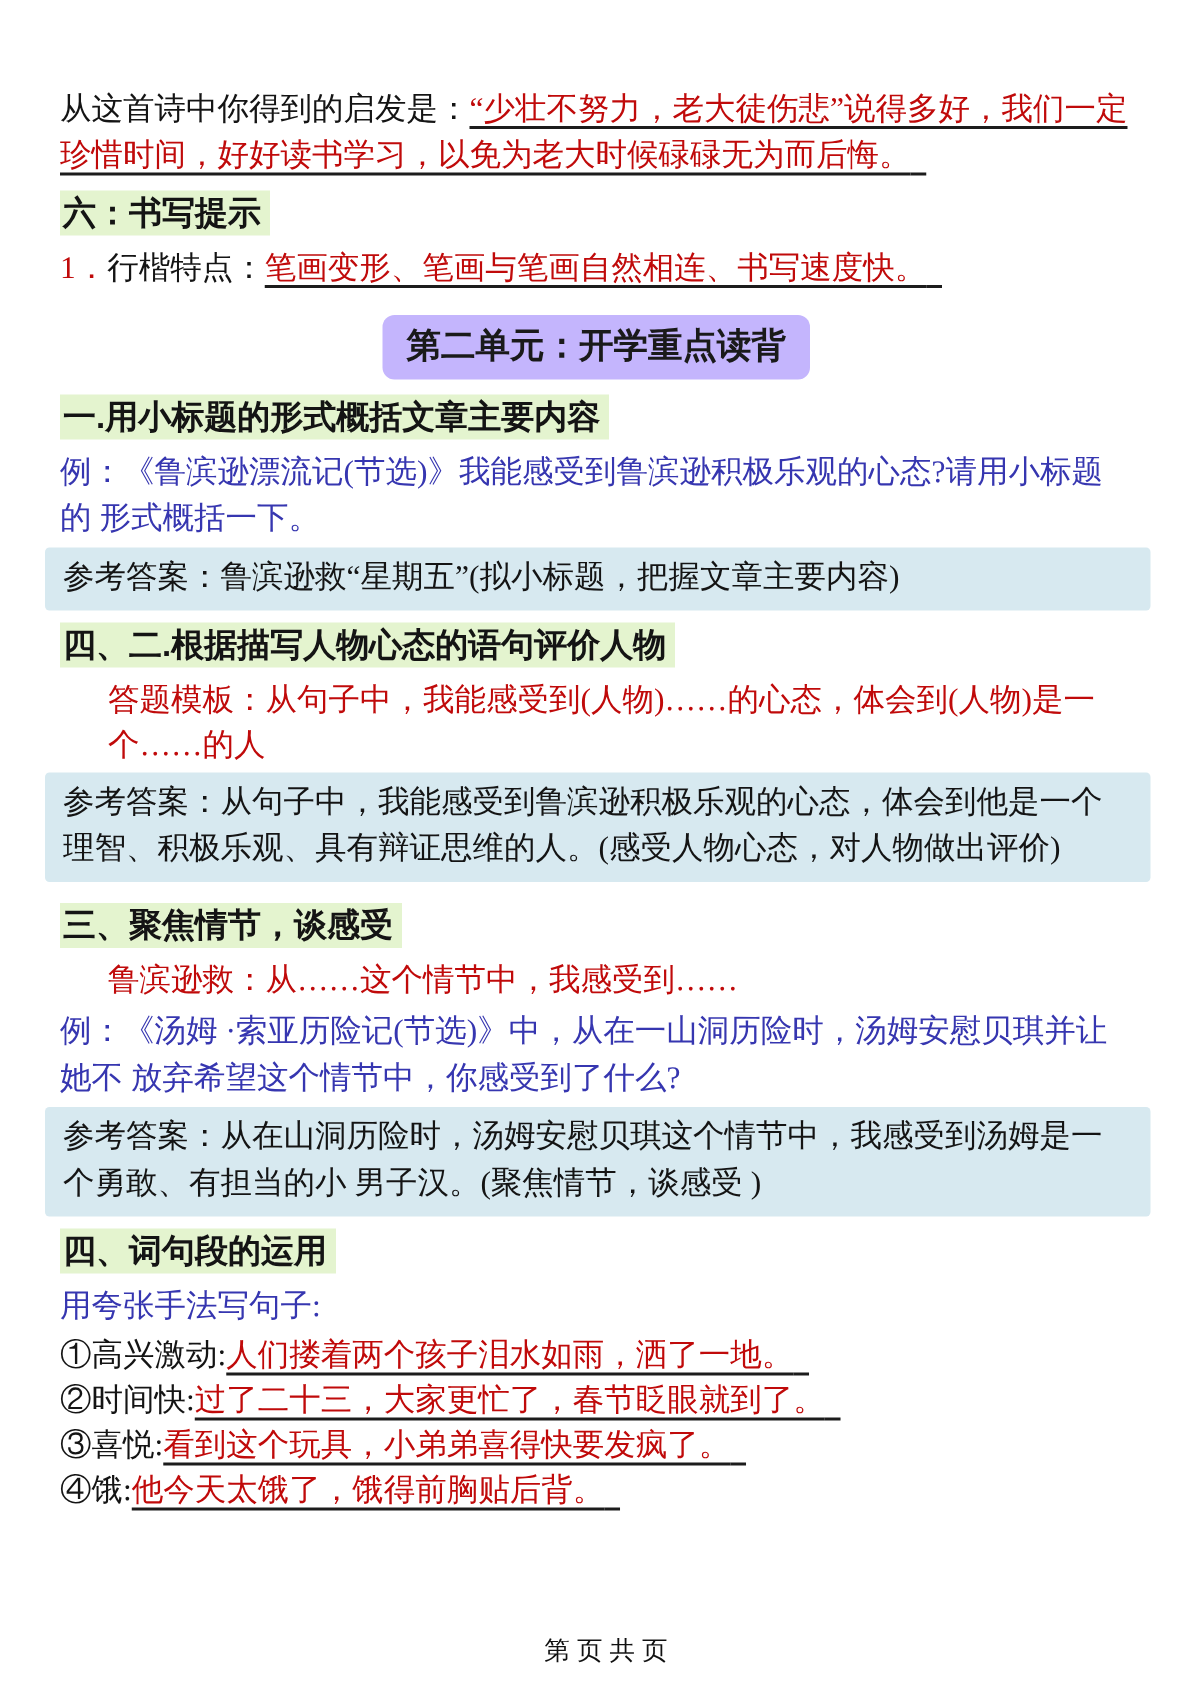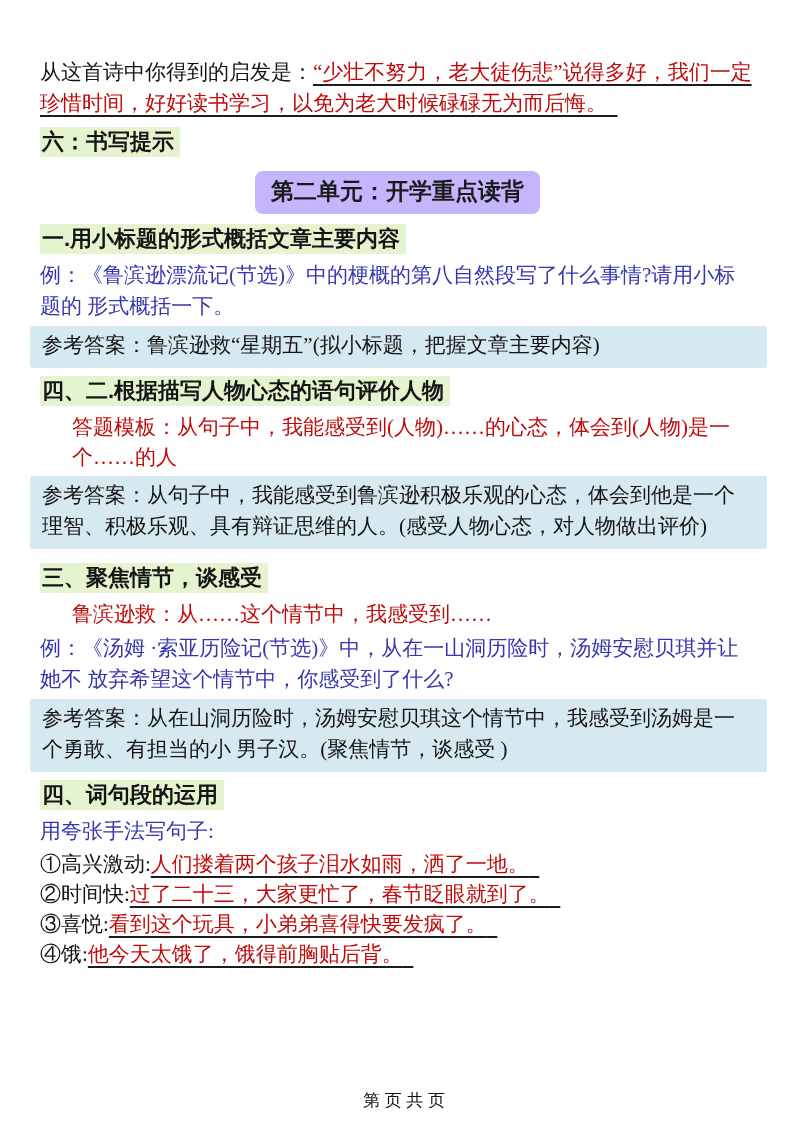--- a/index.html
+++ b/index.html
@@ -83,25 +83,26 @@
 </style>
 </head>
 <body>
 
 <div class="page">
 
   <p class="body-line"><span>从这首诗中你得到的启发是：</span><span class="red u">“少壮不努力，老大徒伤悲”说得多好，我们一定珍惜时间，好好读书学习，以免为老大时候碌碌无为而后悔。</span></p>
 
   <div class="hl-heading"><span class="hl">六：书写提示</span></div>
 
+  <p class="body-line" style="margin:6px 0 2px;"><span class="red">1．</span><span>行楷特点：</span><span class="red u">笔画变形、笔画与笔画自然相连、书写速度快。</span></p>
 
   <div class="banner"><span class="banner-pill">第二单元：开学重点读背</span></div>
 
   <div class="hl-heading"><span class="hl">一.用小标题的形式概括文章主要内容</span></div>
-  <p class="example-line">例：《鲁滨逊漂流记(节选)》中的梗概的第八自然段写了什么事情?请用小标题的 形式概括一下。</p>
+  <p class="example-line">例：《鲁滨逊漂流记(节选)》我能感受到鲁滨逊积极乐观的心态?请用小标题的 形式概括一下。</p>
   <div class="answer-box">参考答案：鲁滨逊救“星期五”(拟小标题，把握文章主要内容)</div>
 
   <div class="hl-heading"><span class="hl">四、二.根据描写人物心态的语句评价人物</span></div>
   <p class="tpl-line">答题模板：从句子中，我能感受到(人物)……的心态，体会到(人物)是一个……的人</p>
   <div class="answer-box">参考答案：从句子中，我能感受到鲁滨逊积极乐观的心态，体会到他是一个理智、积极乐观、具有辩证思维的人。(感受人物心态，对人物做出评价)</div>
 
   <div class="hl-heading section-gap"><span class="hl">三、聚焦情节，谈感受</span></div>
   <p class="tpl-line">鲁滨逊救：从……这个情节中，我感受到……</p>
   <p class="example-line">例：《汤姆 ·索亚历险记(节选)》中，从在一山洞历险时，汤姆安慰贝琪并让她不 放弃希望这个情节中，你感受到了什么?</p>
   <div class="answer-box">参考答案：从在山洞历险时，汤姆安慰贝琪这个情节中，我感受到汤姆是一个勇敢、有担当的小 男子汉。(聚焦情节，谈感受 )</div>

